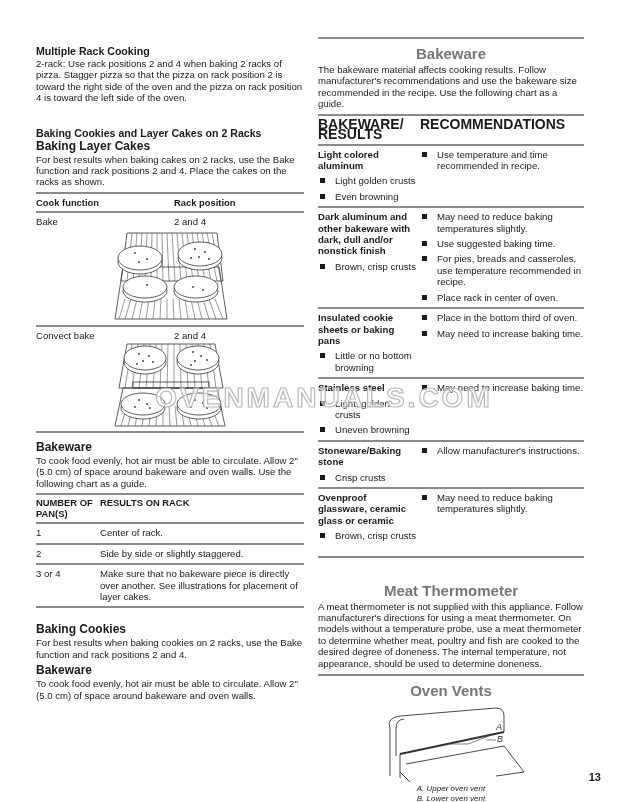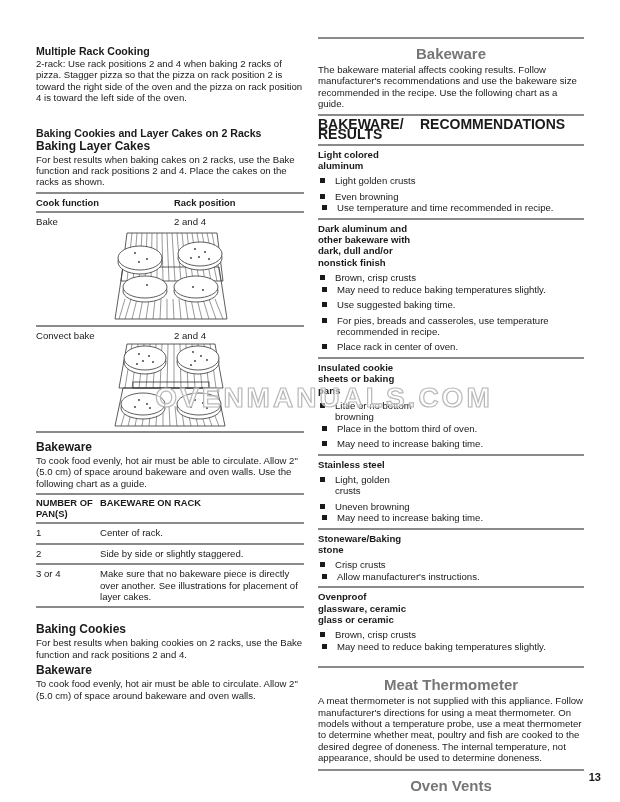--- a/index.html
+++ b/index.html
@@ -18,21 +18,21 @@
     .gap-s { height: 4px; }
     .rule { border-top: 2px solid #8a8a8a; }
     .tbl-head { display: flex; font-weight: bold; font-size: 9.4px; padding: 3px 0 3px 0; border-top: 2px solid #8a8a8a; border-bottom: 2px solid #8a8a8a; }
     .tbl-row { display: flex; padding: 3px 0 4px 0; border-bottom: 2px solid #8a8a8a; }
     .c1 { width: 138px; flex: none; }
     .c1b { width: 64px; flex: none; }
     .c2 { flex: 1; }
     .rack-img { height: 95px; display: flex; justify-content: center; align-items: center; }
     .section-title { text-align: center; font-size: 15px; line-height: 18px; font-weight: bold; color: #767676; margin: 6px 0 1px 0; }
     .bk-head { display: flex; font-weight: bold; font-size: 14px; line-height: 10.5px; padding: 3px 0 4px 0; border-top: 2px solid #8a8a8a; border-bottom: 2px solid #8a8a8a; }
-    .bk-row { display: flex; padding: 3px 0 4px 0; border-bottom: 2px solid #8a8a8a; flex-direction: column; }
+    .bk-row { display: flex; padding: 3px 0 4px 0; border-bottom: 2px solid #8a8a8a; }
     .bk-c1 { width: 100px; flex: none; }
     .bk-c2 { flex: 1; padding-left: 2px; }
     .bk-title { font-weight: bold; }
     .bullet { display: flex; margin-top: 4px; }
     .bullet:first-child { margin-top: 0; }
     .bk-c1 .bullet { margin-top: 4px; }
     .sq { width: 5px; height: 5px; background: #1a1a1a; flex: none; margin: 3px 10px 0 2px; }
     .caption { text-align: center; font-style: italic; font-size: 8px; line-height: 10px; }
     .page-num { position: absolute; right: 19px; top: 772px; font-weight: bold; font-size: 11px; }
     .watermark {
@@ -214,21 +214,21 @@
       </svg>
     </div>
   </div>
   <div class="gap-m"></div>
   <h4>Bakeware</h4>
   <p>To cook food evenly, hot air must be able to circulate. Allow 2" (5.0 cm) of space around bakeware and oven walls. Use the following chart as a guide.</p>
   <div class="gap-s"></div>
 
   <div class="tbl-head" style="line-height:10.5px;">
     <div class="c1b" style="width:64px;">NUMBER OF PAN(S)</div>
-    <div class="c2">BAKEWARE ON RACK</div>
+    <div class="c2">RESULTS ON RACK</div>
   </div>
   <div class="tbl-row">
     <div class="c1b">1</div>
     <div class="c2">Center of rack.</div>
   </div>
   <div class="tbl-row">
     <div class="c1b">2</div>
     <div class="c2">Side by side or slightly staggered.</div>
   </div>
   <div class="tbl-row">
@@ -363,21 +363,21 @@
         </div>
         <div class="bk-c2">
           <div class="bullet">
             <span class="sq"></span>
             <span>May need to reduce baking temperatures slightly.</span>
           </div>
         </div>
       </div>
     </div>
 
-  <div class="section-title" style="margin-top:8px;">Meat Thermometer</div>
+  <div class="section-title" style="margin-top:24px;">Meat Thermometer</div>
   <p>A meat thermometer is not supplied with this appliance. Follow manufacturer's directions for using a meat thermometer. On models without a temperature probe, use a meat thermometer to determine whether meat, poultry and fish are cooked to the desired degree of doneness. The internal temperature, not appearance, should be used to determine doneness.</p>
   <div class="rule" style="margin-top:5px;"></div>
   <div class="section-title">Oven Vents</div>
 
   <div class="vent-img">
     <svg width="150" height="76" viewBox="0 0 150 76">
       <g fill="none" stroke="#333" stroke-width="0.9">
         <path d="M14,22 Q10,12 24,10 L120,2 Q128,2 128,10 L128,26"></path>
         <path d="M14,22 L14,70"></path>
         <path d="M20,50 L20,22 Q20,14 28,13"></path>

